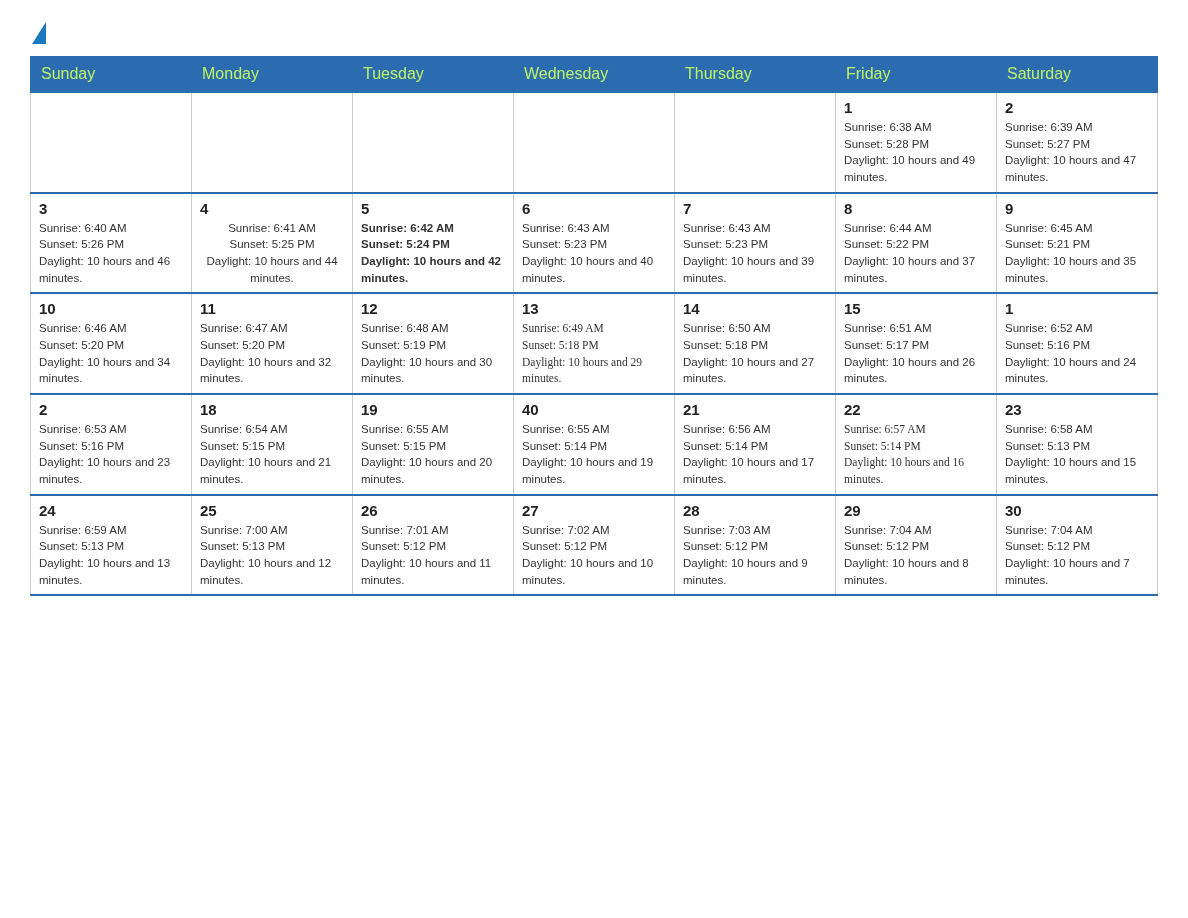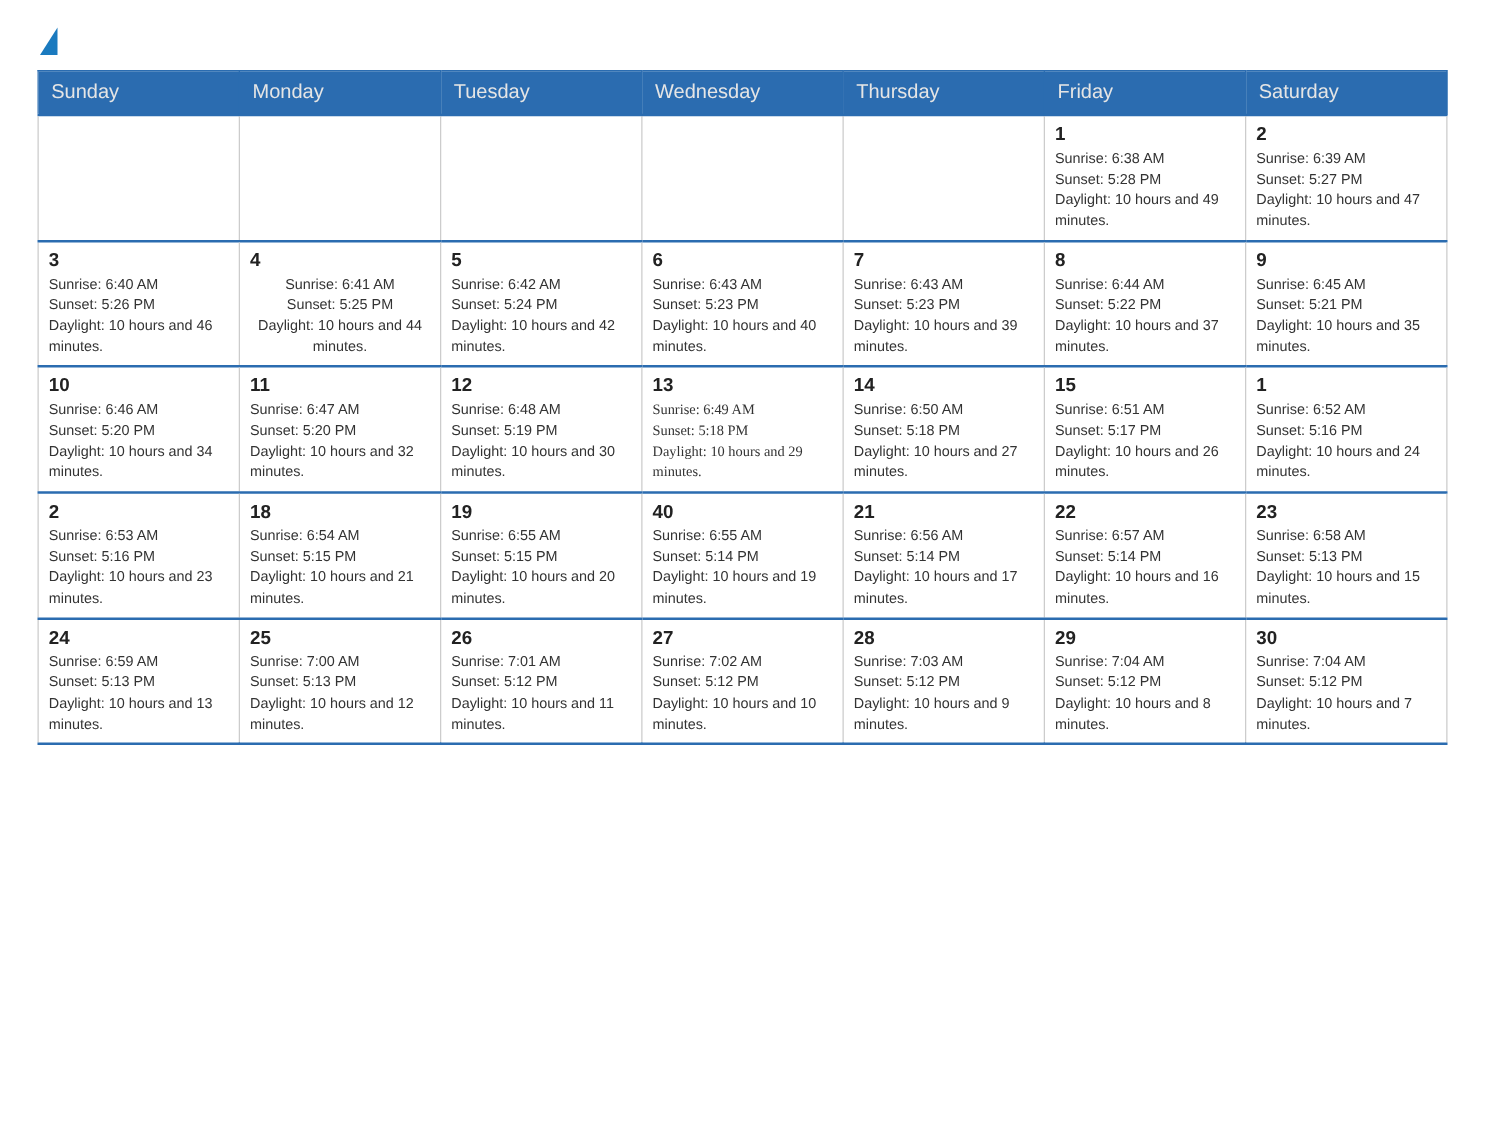--- a/index.html
+++ b/index.html
@@ -59,21 +59,21 @@
       font-size: 22px;
       color: #555;
       margin-top: 4px;
     }
     .calendar {
       width: 100%;
       border-collapse: collapse;
     }
     .calendar th {
       background: #2b6cb0;
-      color: #e5e5e5;
+      color: #bef264;
       font-size: 16px;
       font-weight: normal;
       padding: 8px 10px;
       text-align: left;
       border: 1px solid #2b6cb0;
     }
     .calendar td {
       vertical-align: top;
       border: 1px solid #ccc;
       padding: 6px 8px;
@@ -159,21 +159,21 @@
 Daylight: 10 hours and 46 minutes.</div>
         </td>
         <td>
           <div class="day-number">4</div>
           <div class="day-info" style="white-space: pre-line; text-align: center;">Sunrise: 6:41 AM
 Sunset: 5:25 PM
 Daylight: 10 hours and 44 minutes.</div>
         </td>
         <td>
           <div class="day-number">5</div>
-          <div class="day-info" style="white-space: pre-line;">Sunrise: 6:42 AM
+          <div class="day-info" style="white-space: pre-line; font-weight: bold;">Sunrise: 6:42 AM
 Sunset: 5:24 PM
 Daylight: 10 hours and 42 minutes.</div>
         </td>
         <td>
           <div class="day-number">6</div>
           <div class="day-info" style="white-space: pre-line;">Sunrise: 6:43 AM
 Sunset: 5:23 PM
 Daylight: 10 hours and 40 minutes.</div>
         </td>
         <td>
@@ -265,21 +265,21 @@
 Daylight: 10 hours and 19 minutes.</div>
         </td>
         <td>
           <div class="day-number">21</div>
           <div class="day-info" style="white-space: pre-line;">Sunrise: 6:56 AM
 Sunset: 5:14 PM
 Daylight: 10 hours and 17 minutes.</div>
         </td>
         <td>
           <div class="day-number">22</div>
-          <div class="day-info" style="white-space: pre-line;">Sunrise: 6:57 AM
+          <div class="day-info" style="white-space: pre-line; font-family: Liberation Serif, serif;">Sunrise: 6:57 AM
 Sunset: 5:14 PM
 Daylight: 10 hours and 16 minutes.</div>
         </td>
         <td>
           <div class="day-number">23</div>
           <div class="day-info" style="white-space: pre-line;">Sunrise: 6:58 AM
 Sunset: 5:13 PM
 Daylight: 10 hours and 15 minutes.</div>
         </td>
       </tr>

